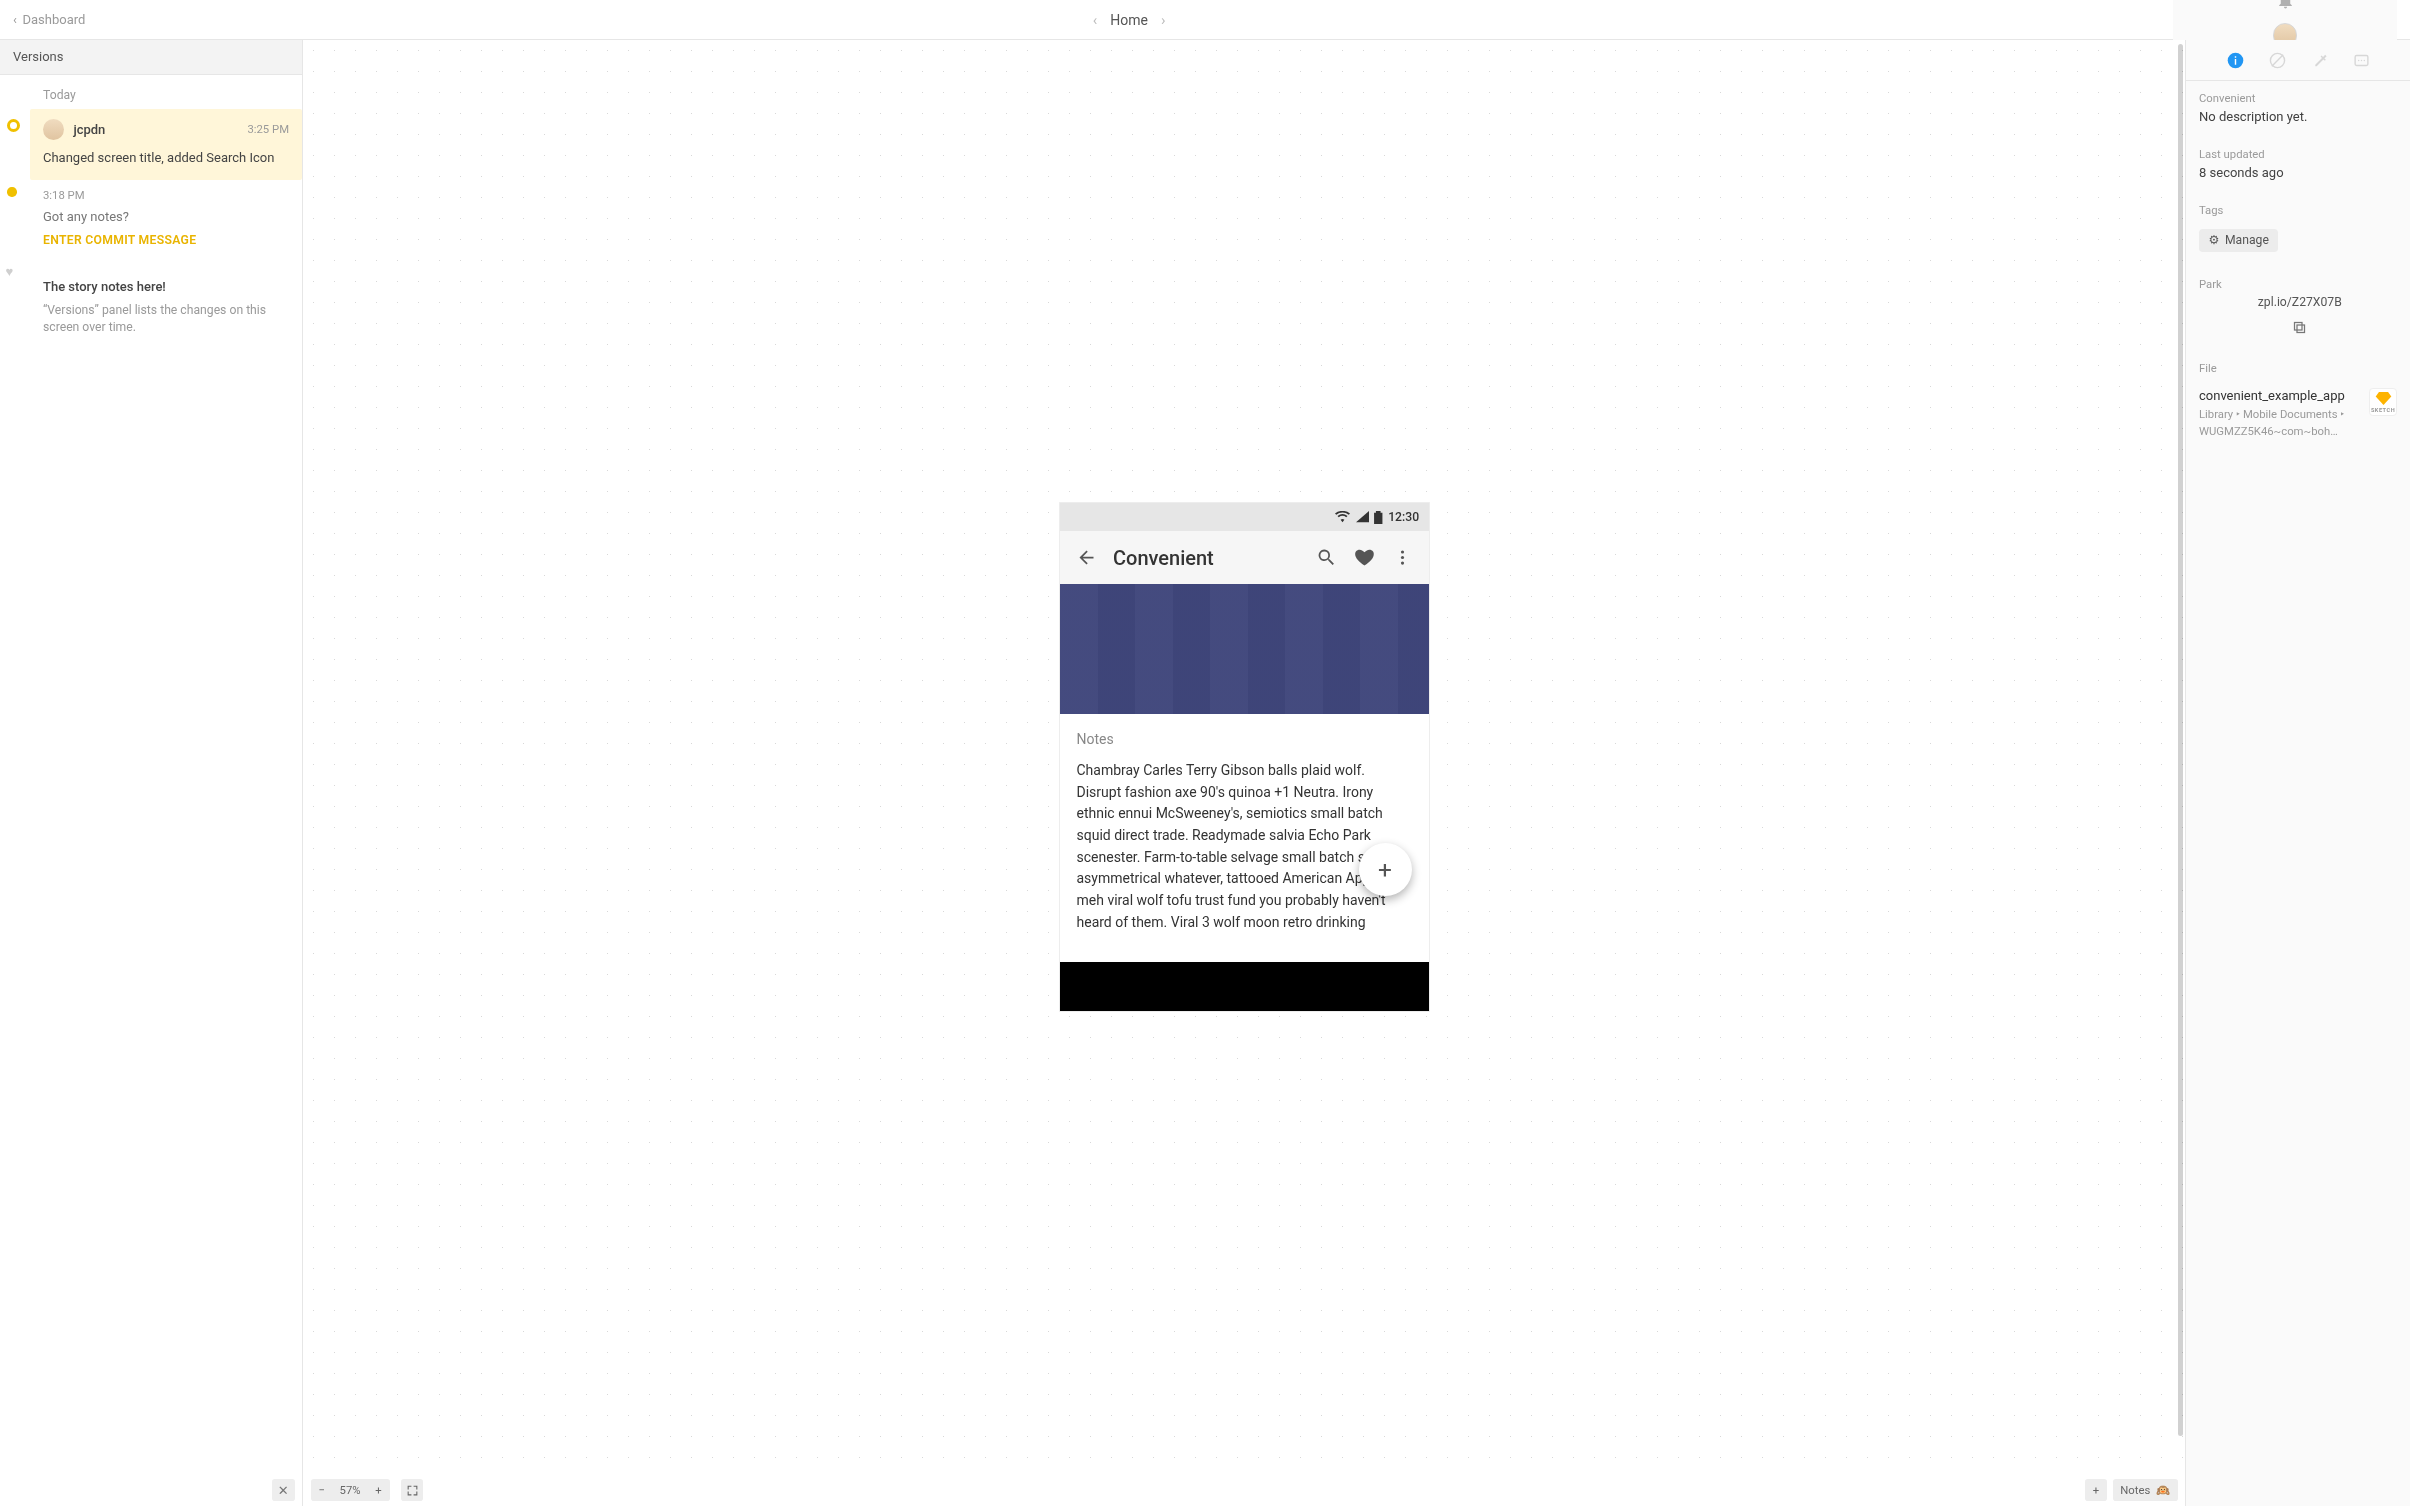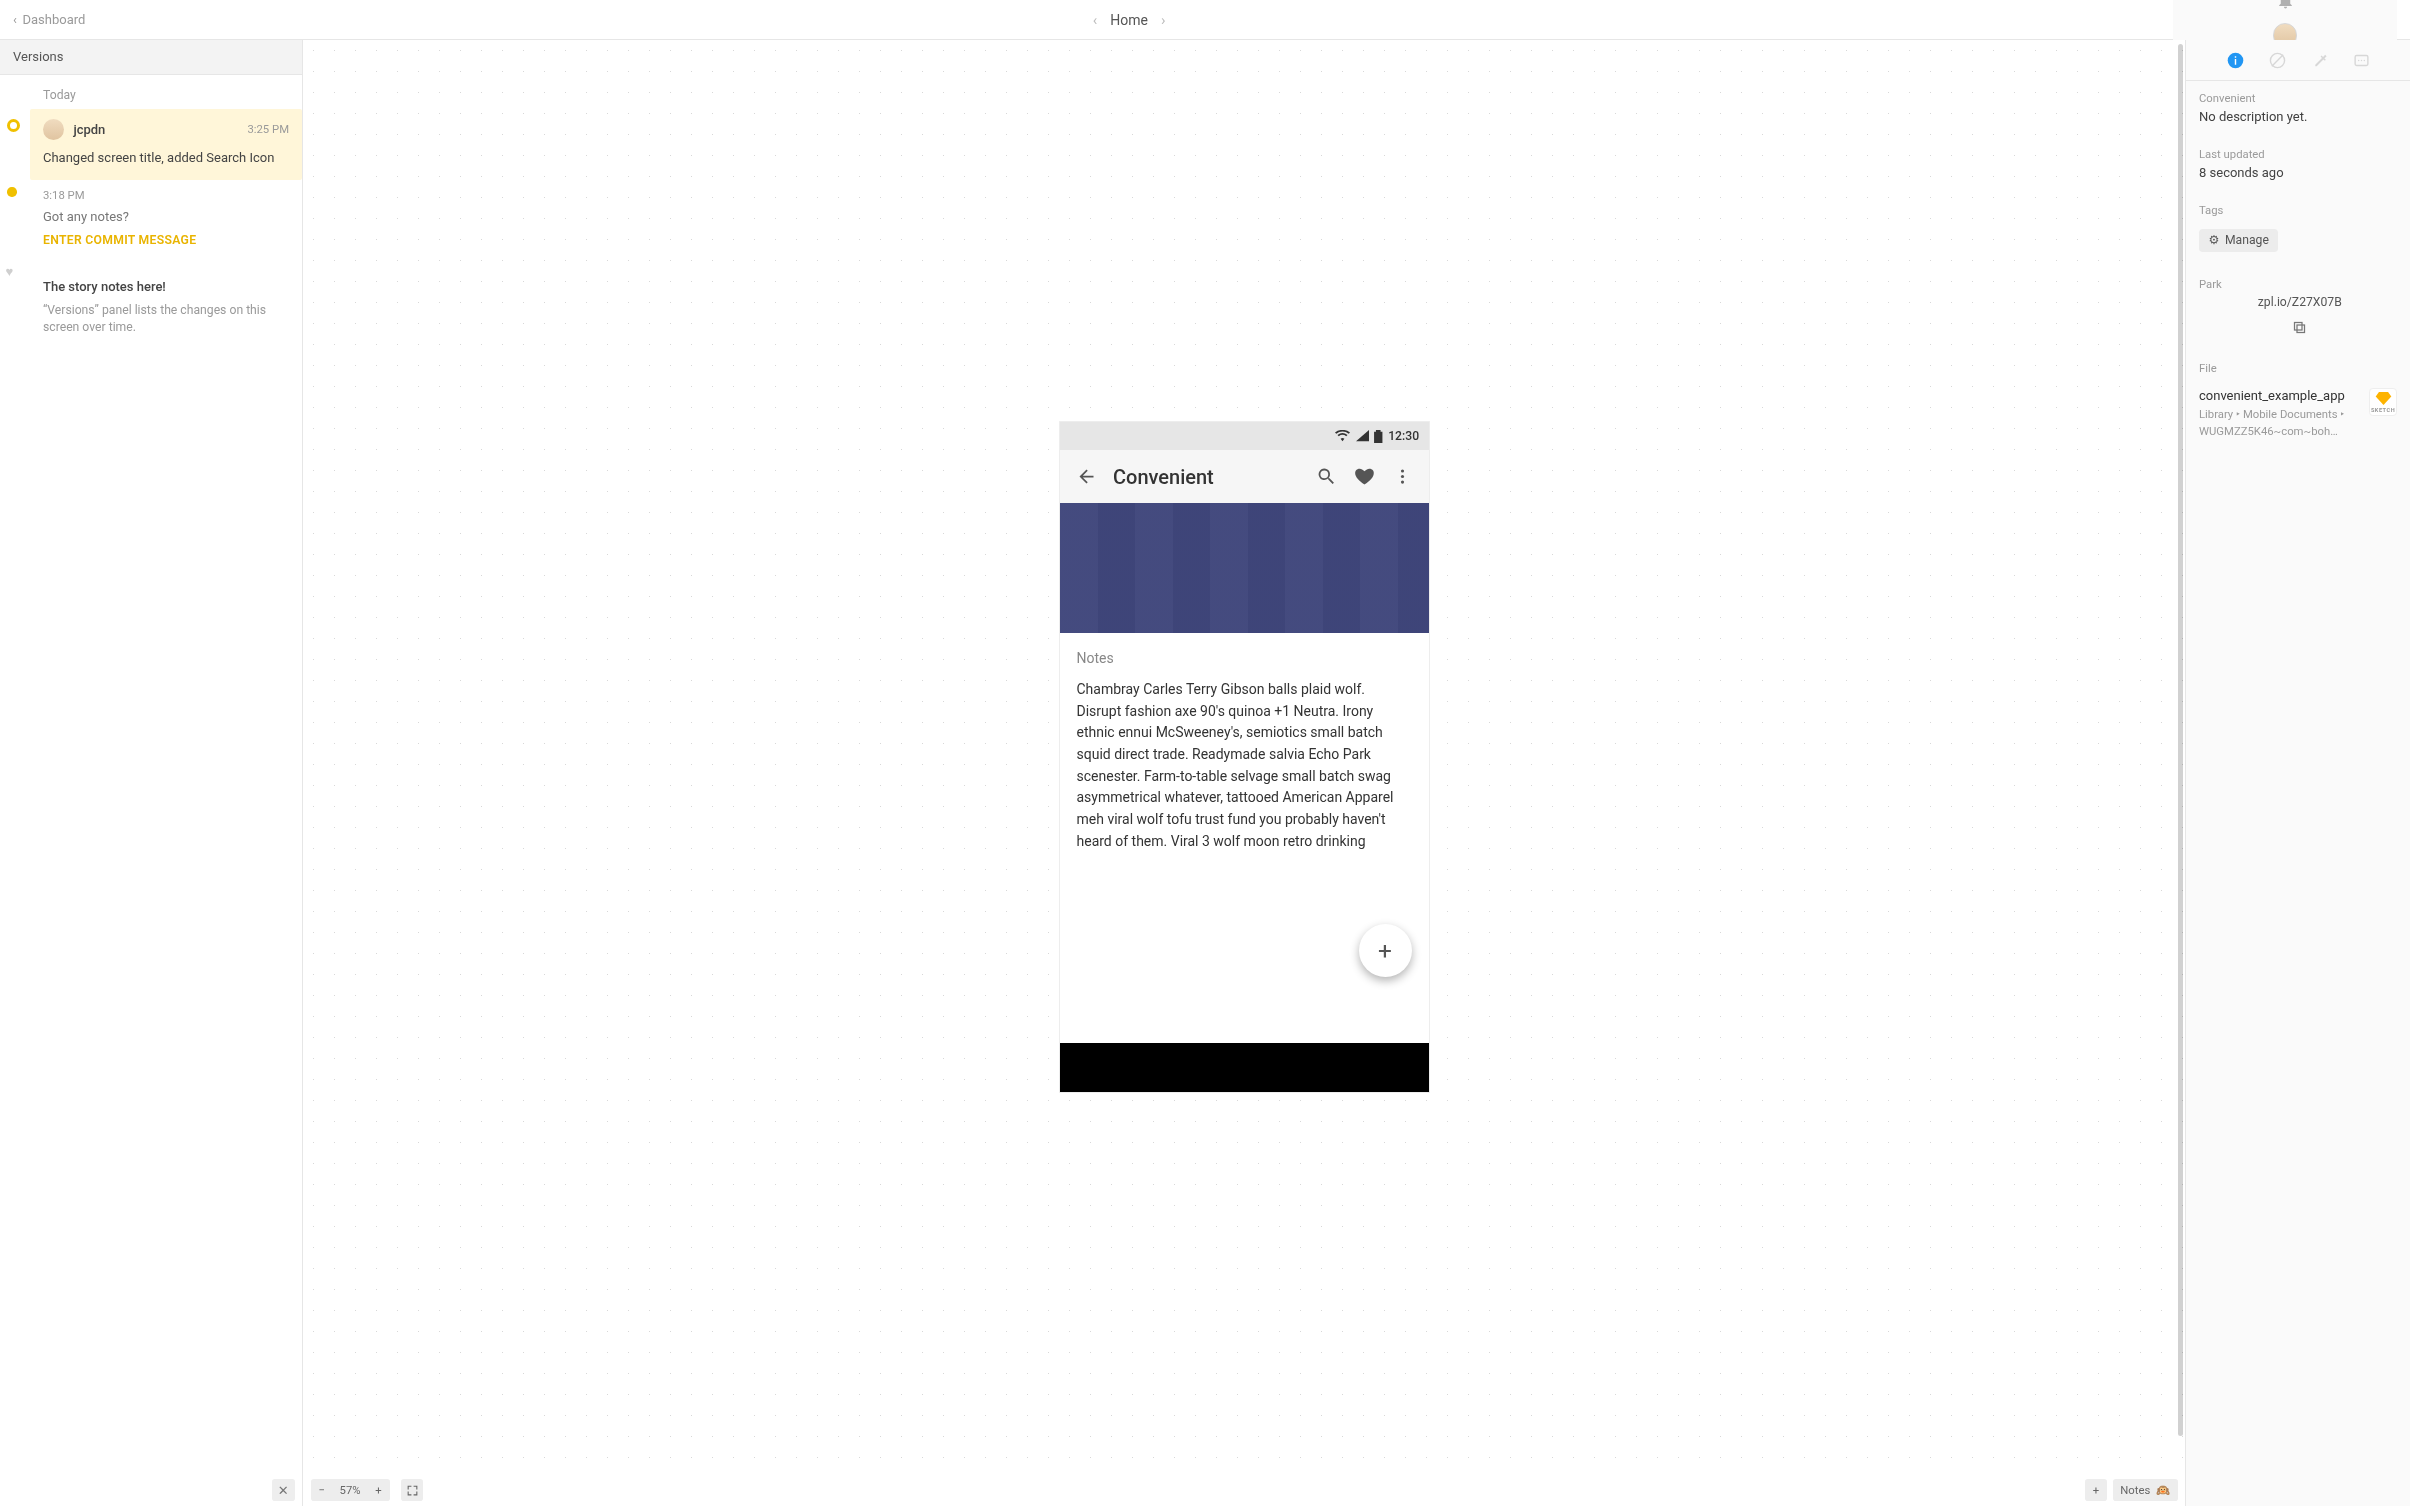--- a/index.html
+++ b/index.html
@@ -46,21 +46,21 @@
   .canvas-wrap { flex: 1; display: flex; flex-direction: column; min-width: 0; border-right: 0.9px solid #e6e6e6; }
   .canvas { flex: 1; position: relative; background: #fff;
     background-image: radial-gradient(#d8d8d8 0.9px, transparent 0.9px);
     background-size: 21px 21px;
     display:flex; align-items:center; justify-content:center;
     overflow:hidden;
   }
   .canvas-scroll { position:absolute; right:1.9px; top:3.8px; bottom:38px; width:5.6px; background:rgba(0,0,0,.18); border-radius:2.8px; }
 
   
-  .phone { width: 369px; height: 670px; background:#fff; box-shadow: 0 0 0 0.9px rgba(0,0,0,.08); display:flex; flex-direction:column; font-family: Roboto, sans-serif; }
+  .phone { width: 369px; height: 508px; background:#fff; box-shadow: 0 0 0 0.9px rgba(0,0,0,.08); display:flex; flex-direction:column; font-family: Roboto, sans-serif; }
   .statusbar { height: 28px; background:#e6e6e6; display:flex; justify-content:flex-end; align-items:center; gap:5.6px; padding:0 9.4px; font-size:12.2px; font-weight:500; color:#333; }
   .appbar { height: 53px; background:#f6f6f6; display:flex; align-items:center; padding:0 7.5px; }
   .appbar .iconbtn { width:38px; height:38px; display:flex; align-items:center; justify-content:center; color:#555; cursor:pointer; }
   .appbar .apptitle { font-size: 20px; font-weight:500; color:#333; margin-left:8px; }
   .appbar .spacer { flex:1; }
   .hero { height: 130px; background: linear-gradient(rgba(50,60,140,.65), rgba(50,60,140,.65)), repeating-linear-gradient(90deg,#666 0 38px,#555 38px 75px); position:relative; }
   .hero::after { content:""; position:absolute; right:9.4px; top:9.4px; font-size:17px; color:rgba(255,255,255,.9); white-space:pre; }
   .notes-sec { padding: 17px 17px; }
   .notes-title { font-size:14px; color:#888; margin-bottom:13px; }
   .notes-body { font-size:14px; color:#333; line-height:1.55; }

